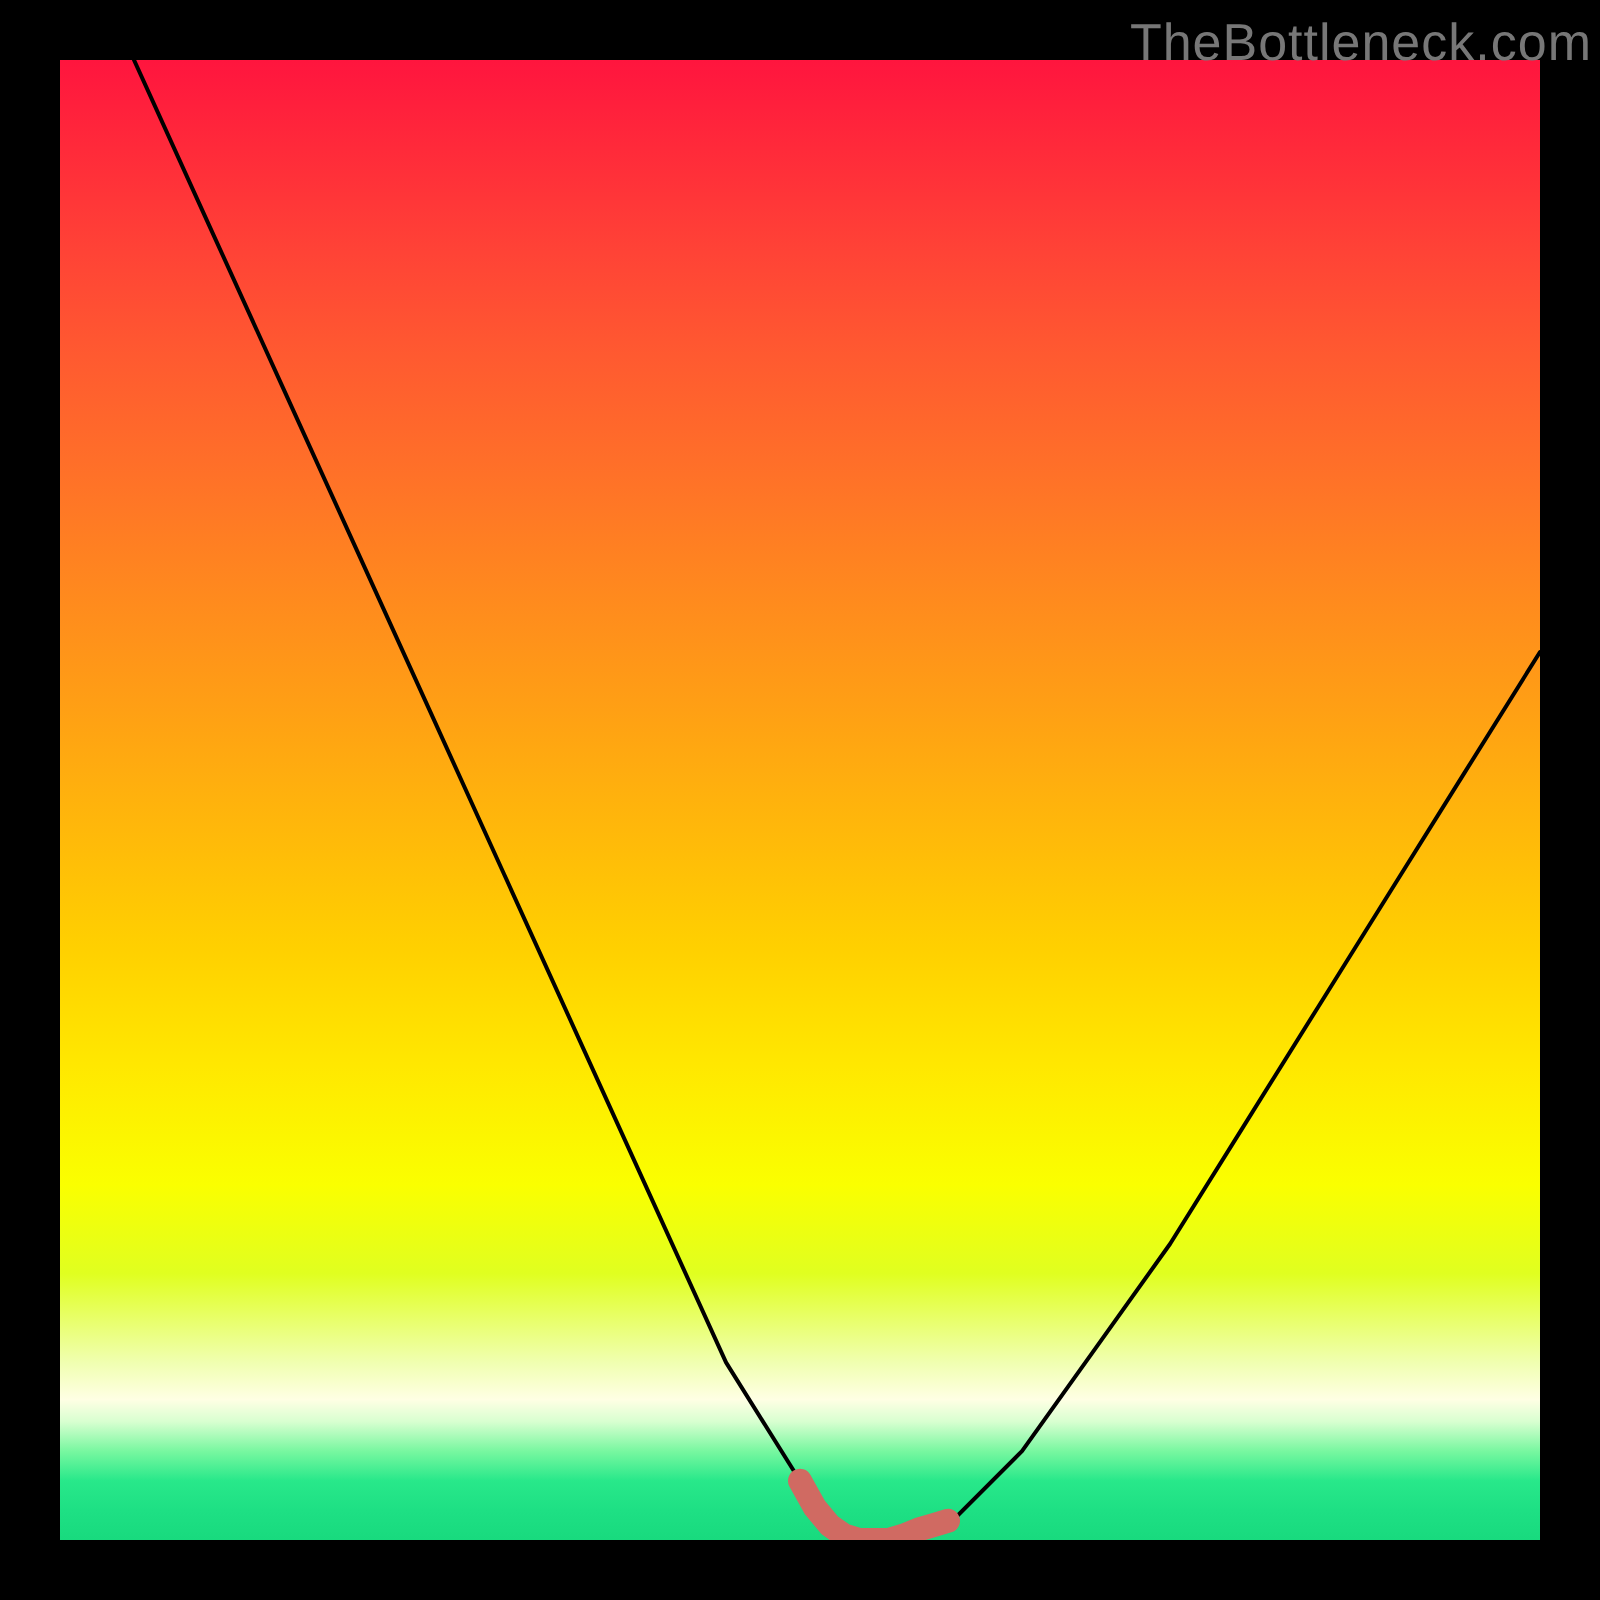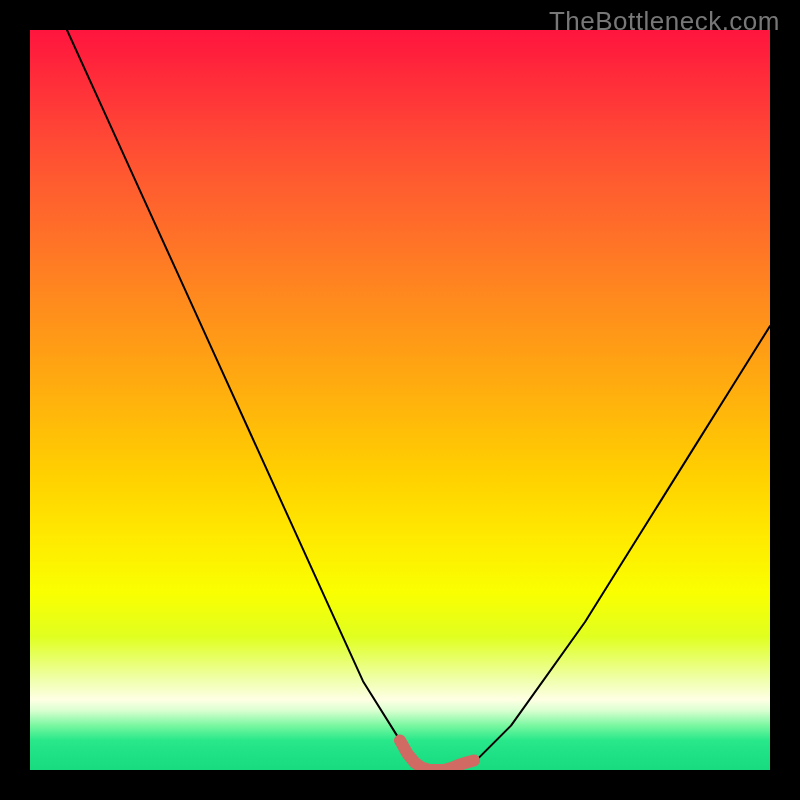--- a/index.html
+++ b/index.html
@@ -33,21 +33,21 @@
       #ffffe4 90.5%,
       #d8ffd0 92%,
       #78f7a0 94%,
       #28e88a 96%,
       #1ee084 98%,
       #18da7e 100%);
   }
   .watermark {
     position: absolute;
     top: 6px;
-    right: 20px;
+    right: 4px;
     font-family: Arial, Helvetica, sans-serif;
     font-size: 26px;
     color: #777;
     letter-spacing: 0.5px;
     user-select: none;
   }
   svg.curve {
     position: absolute;
     left: 0; top: 0;
     width: 100%; height: 100%;

